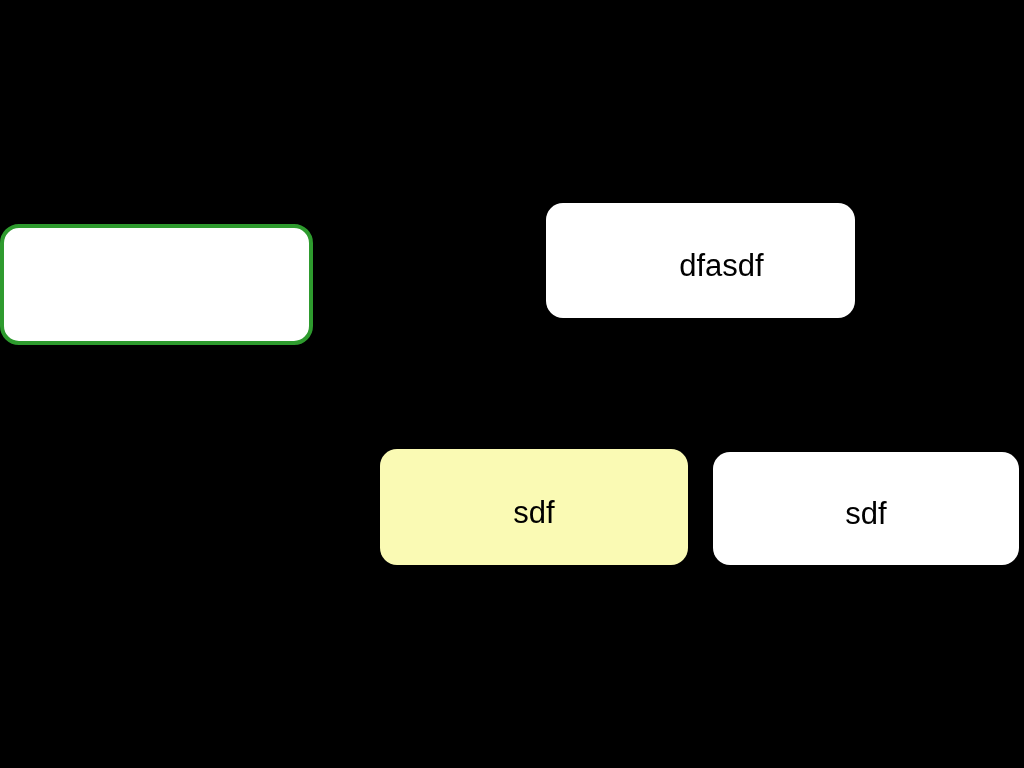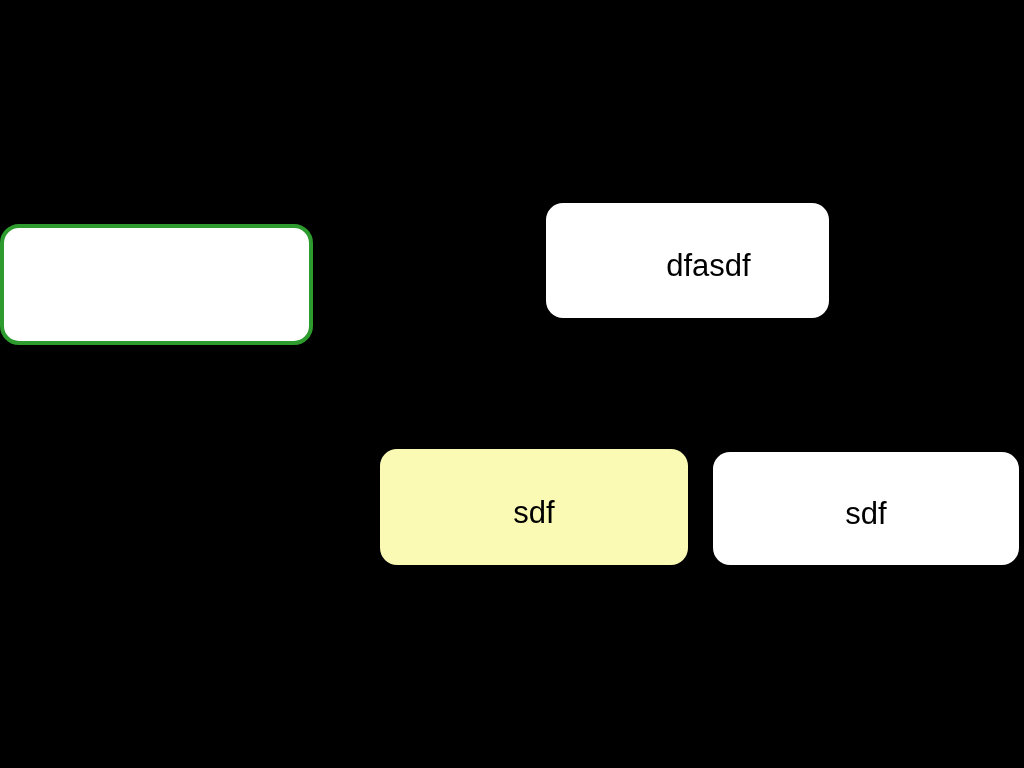--- a/index.html
+++ b/index.html
@@ -41,21 +41,21 @@
     width: 313px;
     height: 121px;
     background: #ffffff;
     border: 4px solid #2e9b2e;
     border-radius: 19px;
   }
   
   .node-1 {
     left: 546px;
     top: 203px;
-    width: 283px;
+    width: 309px;
     height: 115px;
     background: #ffffff;
     padding-left: 42px;
   }
   
   .node-2 {
     left: 380px;
     top: 449px;
     width: 308px;
     height: 116px;

